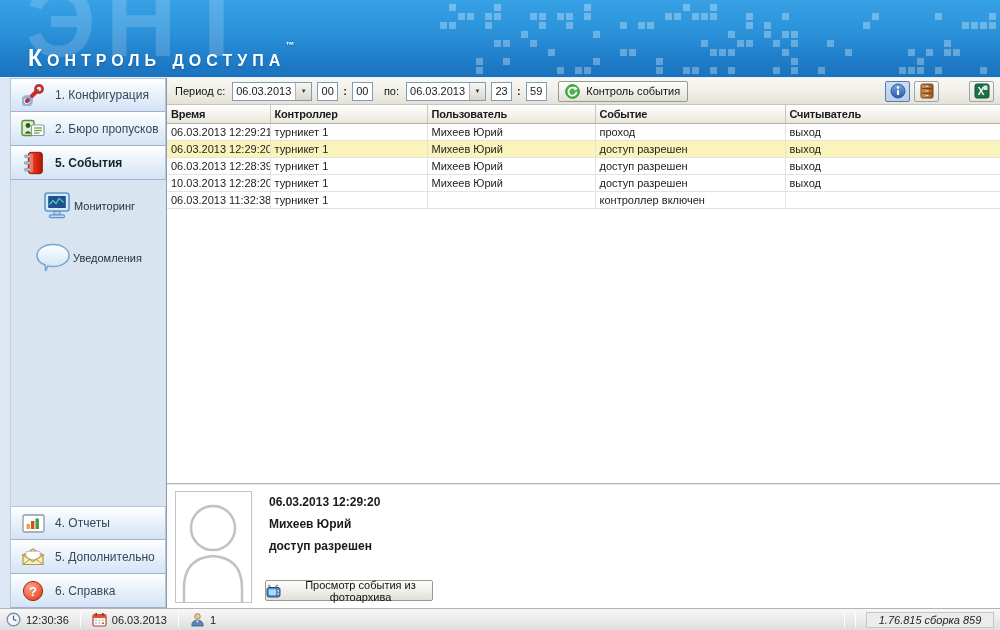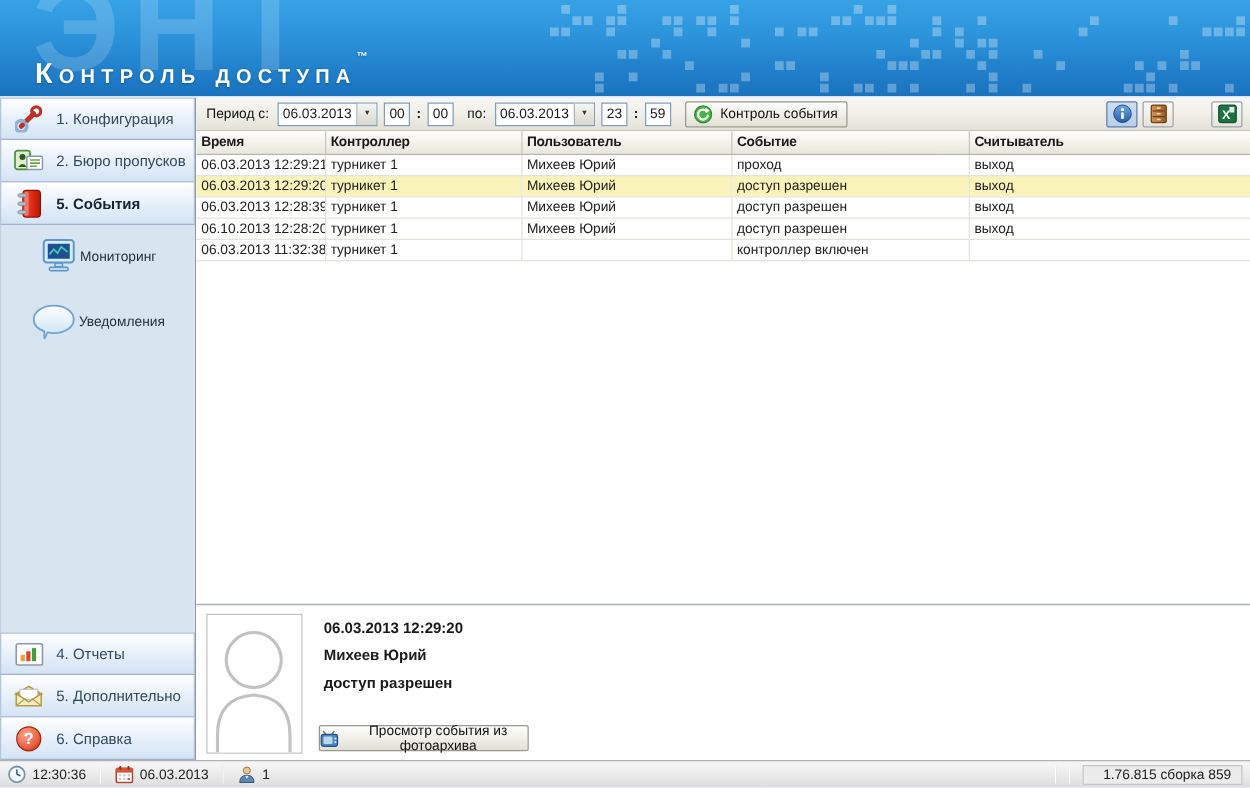--- a/index.html
+++ b/index.html
@@ -13,21 +13,21 @@
     border-bottom:1px solid #e8eef4; }
   .watermark { position:absolute; left:26px; top:-34px; font-size:98px; font-weight:bold; letter-spacing:10px;
     color:rgba(255,255,255,0.17); white-space:nowrap; }
   .logo { position:absolute; left:28px; top:40px; color:#ffffff; font-size:23px; letter-spacing:5px;
     font-variant:small-caps; font-weight:600; text-shadow:0 1px 2px rgba(0,40,90,.35); white-space:nowrap; }
   .logo .tm { font-size:9px; vertical-align:18px; letter-spacing:1px; }
   .pixels { position:absolute; right:0; top:0; width:560px; height:78px; }
   .px { position:absolute; width:7px; height:7px; background:rgba(255,255,255,0.30); }
 
   
-  .body-row { flex:1; display:flex; min-height:0; }
+  .body-row { flex:1; display:flex; min-height:0;padding-left:10px; }
   .sidebar { width:157px; flex:0 0 157px; display:flex; flex-direction:column; background:#d9e4f1;
     border-right:1px solid #8d99a6; }
   .main { flex:1; display:flex; flex-direction:column; background:#ffffff; min-width:0; }
 
   
   .nav-item { height:34px; flex:0 0 34px; display:flex; align-items:center; padding-left:9px; gap:9px; cursor:pointer;
     background:linear-gradient(180deg,#ffffff 0%,#eaf2fb 45%,#d4e3f5 100%);
     border:1px solid #b6c7db; border-bottom-color:#9fb4cc; box-shadow:inset 0 1px 0 #ffffff; }
   .nav-item + .nav-item { border-top:none; }
   .nav-label { font-size:12px; color:#32495f; }
@@ -81,21 +81,21 @@
   .d-user { position:absolute; left:102px; top:32px; font-size:12px; font-weight:bold; }
   .d-event { position:absolute; left:102px; top:54px; font-size:12px; font-weight:bold; }
   .photo-btn { position:absolute; left:98px; top:95px; width:168px; }
 
   
   .statusbar { height:22px; flex:0 0 22px; display:flex; align-items:center; gap:6px; padding:0 6px;
     background:linear-gradient(180deg,#f7f7f7 0%,#ebebeb 50%,#dddddd 100%); border-top:1px solid #b4b4b4; font-size:11px; }
   .sb-cell { display:flex; align-items:center; gap:5px; color:#222; }
   .sb-sep { width:1px; height:14px; background:#bdbdbd; border-right:1px solid #ffffff; margin:0 5px; }
   .sb-right { margin-left:auto; display:flex; align-items:center; }
-  .sb-version { border:1px solid #c6c6c6; background:#ececec; padding:1px 8px; min-width:128px; text-align:right; color:#222; }
+  .sb-version { border:1px solid #c6c6c6; background:#ececec; padding:1px 8px; min-width:128px; text-align:center; color:#222;font-style:italic; }
 </style>
 </head>
 <body>
 
 <div class="app">
 
   <div class="header">
     <div class="watermark">ЭНТ</div>
     <div class="logo"><span>Контроль доступа</span><span class="tm">™</span></div>
     <div class="pixels">
@@ -427,21 +427,21 @@
                 <td>выход</td>
               </tr>
               <tr>
                 <td>06.03.2013 12:28:39</td>
                 <td>турникет 1</td>
                 <td>Михеев Юрий</td>
                 <td>доступ разрешен</td>
                 <td>выход</td>
               </tr>
               <tr>
-                <td>06.10.2013 12:28:20</td>
+                <td>10.03.2013 12:28:20</td>
                 <td>турникет 1</td>
                 <td>Михеев Юрий</td>
                 <td>доступ разрешен</td>
                 <td>выход</td>
               </tr>
               <tr>
                 <td>06.03.2013 11:32:38</td>
                 <td>турникет 1</td>
                 <td></td>
                 <td>контроллер включен</td>

